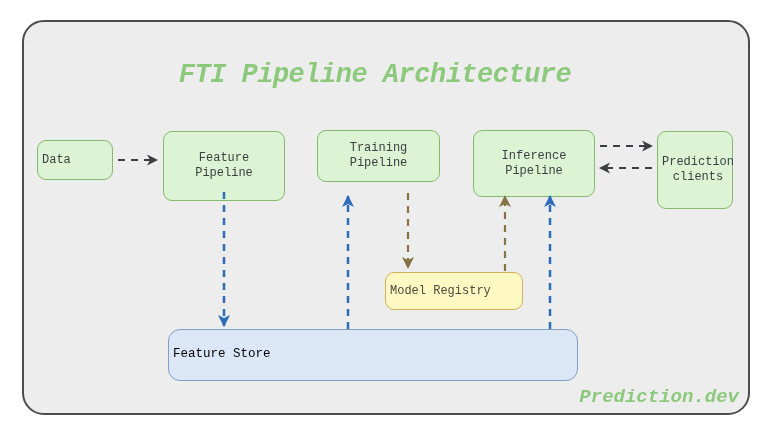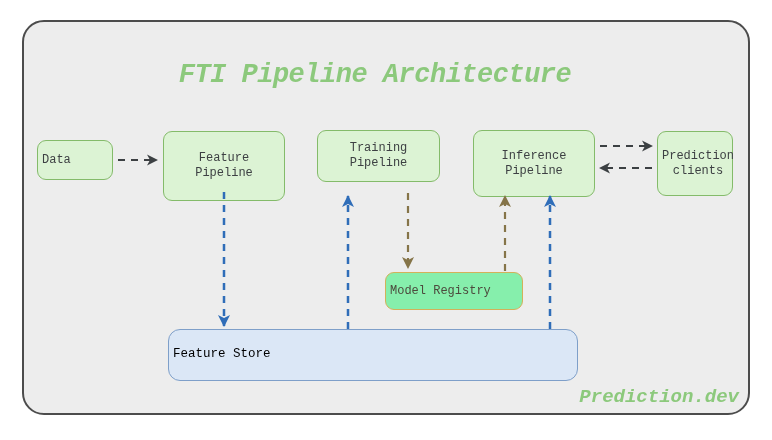--- a/index.html
+++ b/index.html
@@ -40,36 +40,36 @@
     color: #3d4043;
     border-radius: 9px;
     line-height: 1.25;
     padding: 2px 4px;
   }
   .green {
     background: #dcf3d4;
     border: 1.5px solid #84bb6a;
   }
   .yellow {
-    background: #86efac;
+    background: #fef9c3;
     border: 1.5px solid #d3b159;
     color: #4c4a3d;
   }
   .blue {
     background: #dbe7f6;
     border: 1.5px solid #7e9fc9;
     color: #000000;
     border-radius: 12px;
     font-size: 12.5px;
   }
   .node-data      { left: 37px;  top: 140px; width: 76px;  height: 40px; }
   .node-fp        { left: 163px; top: 131px; width: 122px; height: 70px; }
   .node-tp        { left: 317px; top: 130px; width: 123px; height: 52px; }
   .node-ip        { left: 473px; top: 130px; width: 122px; height: 67px; }
-  .node-pc        { left: 657px; top: 131px; width: 76px;  height: 65px; }
+  .node-pc        { left: 657px; top: 131px; width: 76px;  height: 78px; }
   .node-mr       { left: 385px; top: 272px; width: 138px; height: 38px; }
   .node-fs       { left: 168px; top: 329px; width: 410px; height: 52px; }
   .edges {
     position: absolute;
     left: 0; top: 0;
     width: 772px; height: 440px;
     pointer-events: none;
   }
   .watermark {
     position: absolute;

